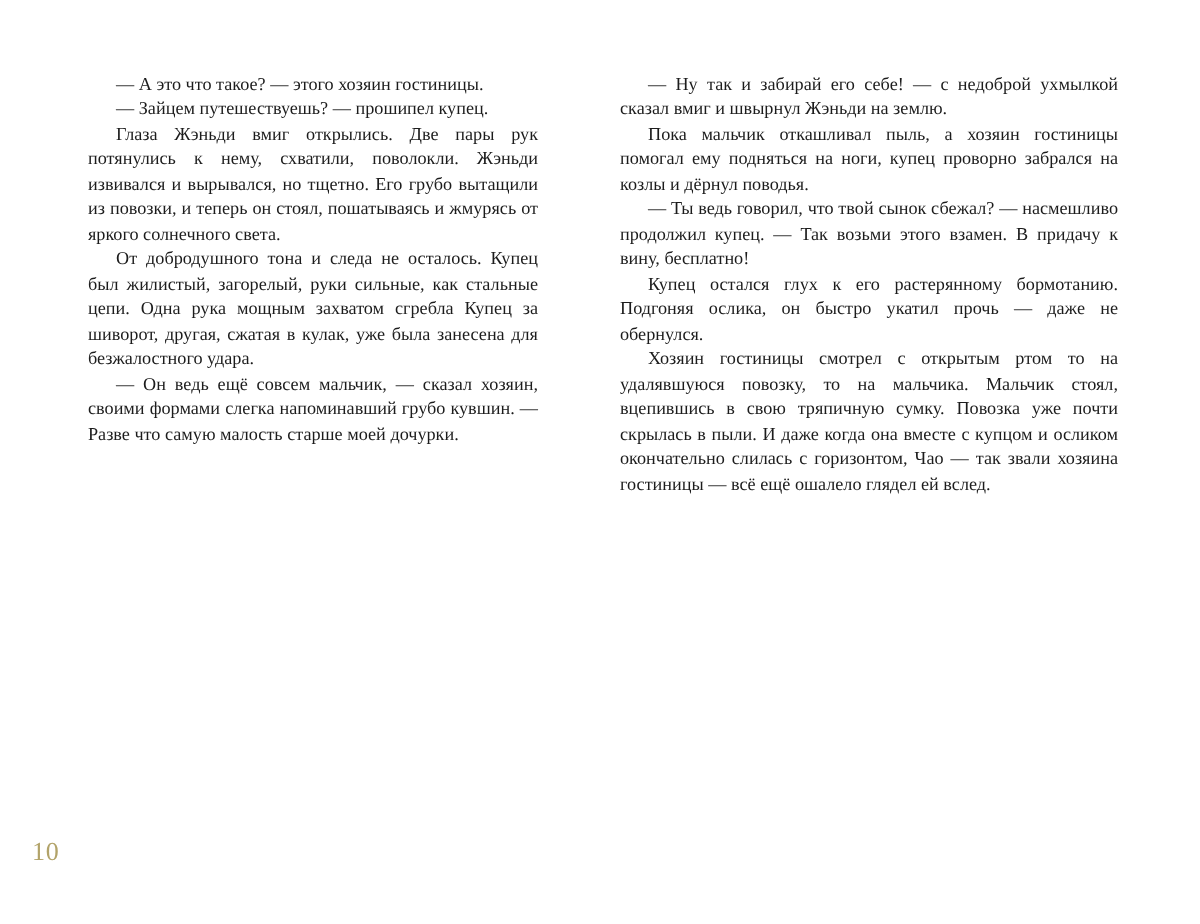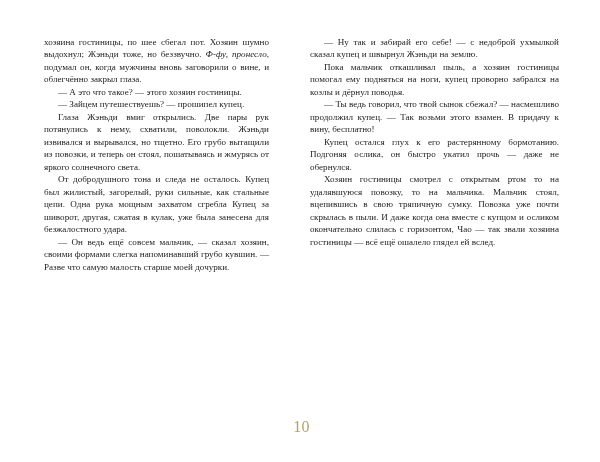--- a/index.html
+++ b/index.html
@@ -63,25 +63,25 @@
   .para.no-indent {
     text-indent: 0;
   }
 
   .para em {
     font-style: italic;
   }
 
   .page-number {
     position: absolute;
-    left: 0;
+    left: 16px;
     top: 418px;
     width: 310px;
-    text-align: right;
-    font-size: 16px;
+    text-align: left;
+    font-size: 13px;
     letter-spacing: 0.4px;
     color: #b2a369;
     font-family: "Liberation Serif", "DejaVu Serif", serif;
   }
 
   .gutter {
     position: absolute;
     left: 299px;
     top: 0;
     width: 1px;
@@ -90,32 +90,31 @@
   }
 </style>
 </head>
 <body>
 
 <div class="page-spread">
 
   <div class="columns">
 
     <div class="text-column left-page" id="left-col">
-        <p class="para no-indent"><span>хозяина гостиницы, по шее сбегал пот. Хозяин шумно выдохнул; Жэньди тоже, но беззвучно. </span><em>Ф-фу, пронесло</em><span>, подумал он, когда мужчины вновь заговорили о вине, и облегчённо закрыл глаза.</span></p>
         <p class="para"><span>— А это что такое? — этого хозяин гостиницы.</span></p>
         <p class="para"><span>— Зайцем путешествуешь? — прошипел купец.</span></p>
         <p class="para"><span>Глаза Жэньди вмиг открылись. Две пары рук потянулись к нему, схватили, поволокли. Жэньди извивался и вырывался, но тщетно. Его грубо вытащили из повозки, и теперь он стоял, пошатываясь и жмурясь от яркого солнечного света.</span></p>
         <p class="para"><span>От добродушного тона и следа не осталось. Купец был жилистый, загорелый, руки сильные, как стальные цепи. Одна рука мощным захватом сгребла Купец за шиворот, другая, сжатая в кулак, уже была занесена для безжалостного удара.</span></p>
         <p class="para"><span>— Он ведь ещё совсем мальчик, — сказал хозяин, своими формами слегка напоминавший грубо кувшин. — Разве что самую малость старше моей дочурки.</span></p>
       </div>
 
     <div class="gutter"></div>
 
     <div class="text-column right-page" id="right-col">
-        <p class="para"><span>— Ну так и забирай его себе! — с недоброй ухмылкой сказал купец и швырнул Жэньди на землю.</span></p>
+        <p class="para"><span>— Ну так и забирай его себе! — с недоброй ухмылкой сказал вмиг и швырнул Жэньди на землю.</span></p>
         <p class="para"><span>Пока мальчик откашливал пыль, а хозяин гостиницы помогал ему подняться на ноги, купец проворно забрался на козлы и дёрнул поводья.</span></p>
         <p class="para"><span>— Ты ведь говорил, что твой сынок сбежал? — насмешливо продолжил купец. — Так возьми этого взамен. В придачу к вину, бесплатно!</span></p>
         <p class="para"><span>Купец остался глух к его растерянному бормотанию. Подгоняя ослика, он быстро укатил прочь — даже не обернулся.</span></p>
         <p class="para"><span>Хозяин гостиницы смотрел с открытым ртом то на удалявшуюся повозку, то на мальчика. Мальчик стоял, вцепившись в свою тряпичную сумку. Повозка уже почти скрылась в пыли. И даже когда она вместе с купцом и осликом окончательно слилась с горизонтом, Чао — так звали хозяина гостиницы — всё ещё ошалело глядел ей вслед.</span></p>
       </div>
 
   </div>
 
   <div class="page-number">10</div>
 

